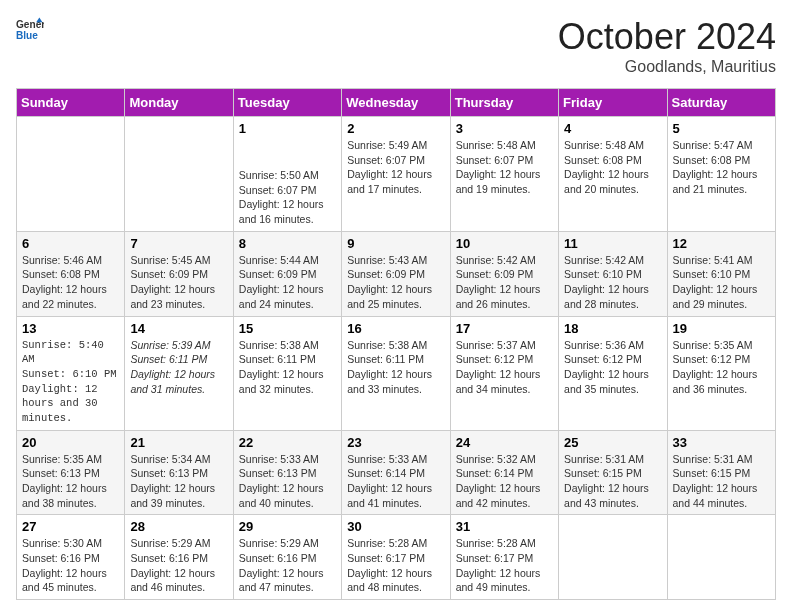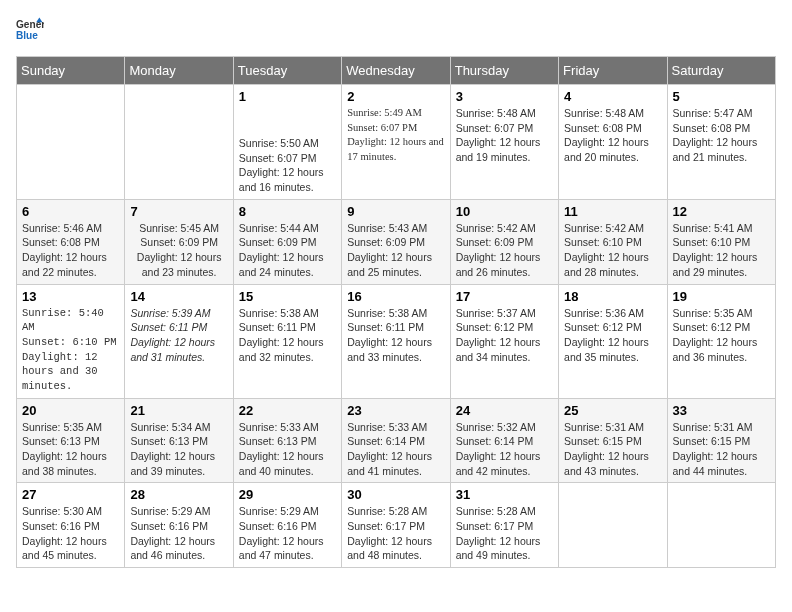--- a/index.html
+++ b/index.html
@@ -36,26 +36,26 @@
     .location {
       font-size: 16px;
       color: #444;
     }
     table {
       width: 100%;
       border-collapse: collapse;
       font-size: 11px;
     }
     thead tr th {
-      background-color: #737373;
+      background-color: #a21caf;
       color: #fff;
       padding: 6px 4px;
       text-align: left;
       font-size: 13px;
-      font-weight: normal;
+      font-weight: bold;
       border: 1px solid #ccc;
     }
     tbody tr td {
       border: 1px solid #ccc;
       vertical-align: top;
       padding: 4px 5px;
       height: 80px;
       width: 107px;
       background: #fff;
     }
@@ -80,20 +80,24 @@
 </head>
 <body>
 
 <div class="header">
   <div class="logo">
     <svg class="logo-icon" viewBox="0 0 36 36">
       <text x="0" y="16" font-size="13" font-weight="bold" fill="#333">General</text>
       <text x="0" y="30" font-size="13" font-weight="bold" fill="#1a6bbf">Blue</text>
       <polygon points="26,8 34,8 30,2" fill="#1a6bbf"></polygon>
     </svg>
+  </div>
+  <div class="title-block">
+    <div class="month-title">October 2024</div>
+    <div class="location">Goodlands, Mauritius</div>
   </div>
 </div>
 
 <table>
   <thead>
     <tr id="weekday-header">
         <th>Sunday</th>
         <th>Monday</th>
         <th>Tuesday</th>
         <th>Wednesday</th>
@@ -107,21 +111,21 @@
         <td class="empty-cell"></td>
         <td class="empty-cell"></td>
         <td>
           <span class="day-num">1</span>
           <div class="day-info" style="white-space: pre-line; margin-top: 32px;">Sunrise: 5:50 AM
 Sunset: 6:07 PM
 Daylight: 12 hours and 16 minutes.</div>
         </td>
         <td>
           <span class="day-num">2</span>
-          <div class="day-info" style="white-space: pre-line; font-family: Liberation Serif, serif;">Sunrise: 5:49 AM
+          <div class="day-info" style="white-space: pre-line;">Sunrise: 5:49 AM
 Sunset: 6:07 PM
 Daylight: 12 hours and 17 minutes.</div>
         </td>
         <td>
           <span class="day-num">3</span>
           <div class="day-info" style="white-space: pre-line;">Sunrise: 5:48 AM
 Sunset: 6:07 PM
 Daylight: 12 hours and 19 minutes.</div>
         </td>
         <td>
@@ -139,21 +143,21 @@
       </tr>
       <tr>
         <td>
           <span class="day-num">6</span>
           <div class="day-info" style="white-space: pre-line;">Sunrise: 5:46 AM
 Sunset: 6:08 PM
 Daylight: 12 hours and 22 minutes.</div>
         </td>
         <td>
           <span class="day-num">7</span>
-          <div class="day-info" style="white-space: pre-line; text-align: center;">Sunrise: 5:45 AM
+          <div class="day-info" style="white-space: pre-line;">Sunrise: 5:45 AM
 Sunset: 6:09 PM
 Daylight: 12 hours and 23 minutes.</div>
         </td>
         <td>
           <span class="day-num">8</span>
           <div class="day-info" style="white-space: pre-line;">Sunrise: 5:44 AM
 Sunset: 6:09 PM
 Daylight: 12 hours and 24 minutes.</div>
         </td>
         <td>

